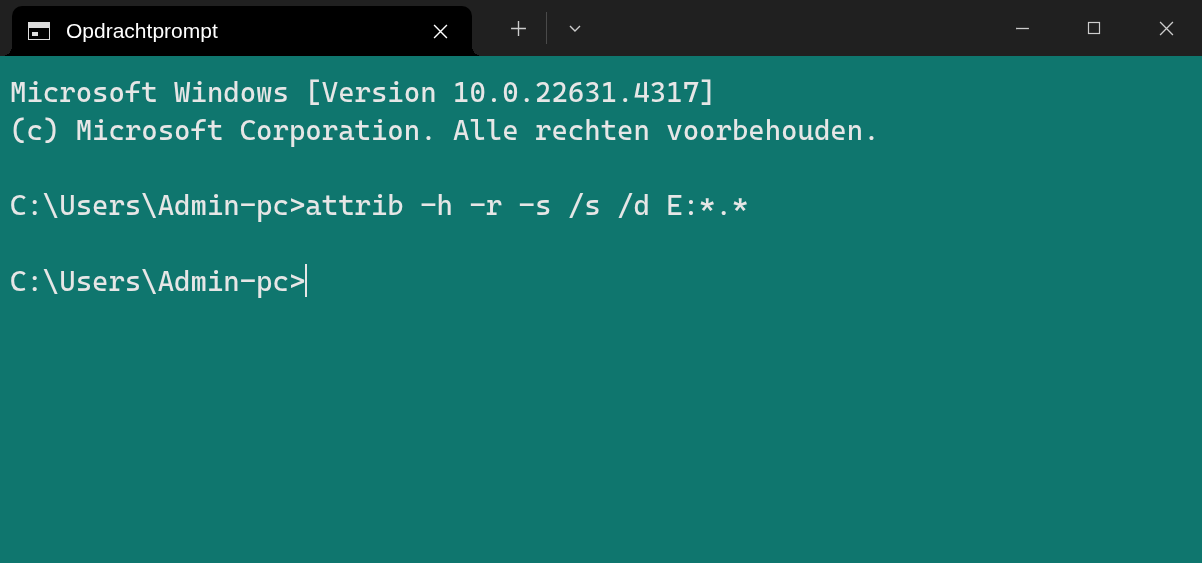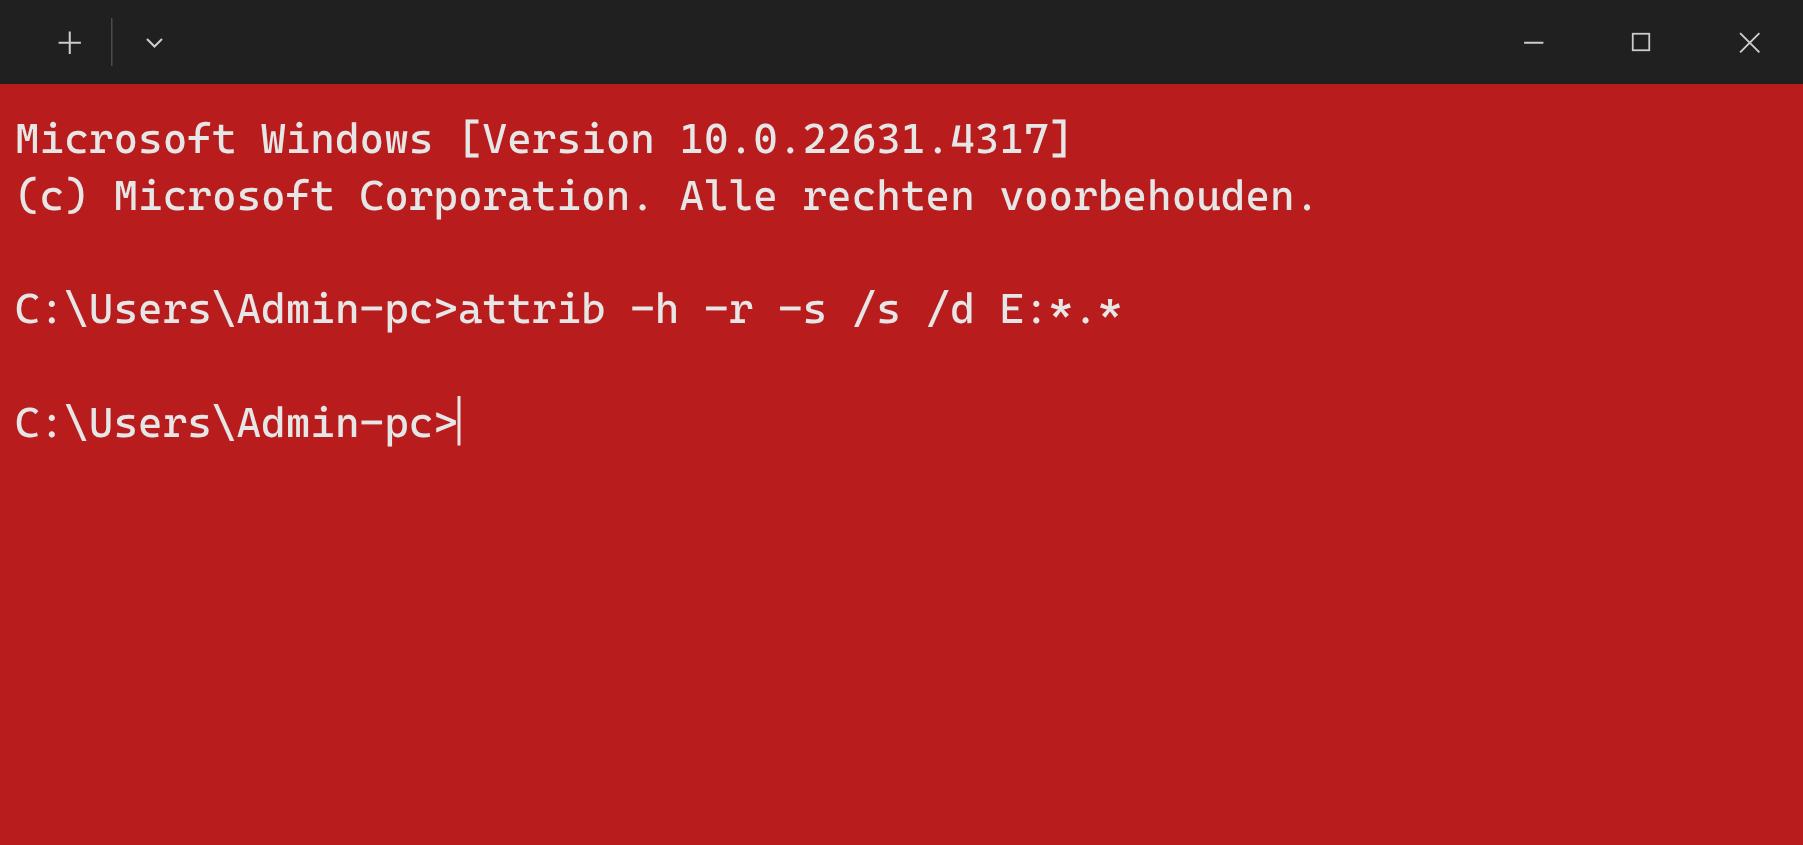--- a/index.html
+++ b/index.html
@@ -108,21 +108,21 @@
   }
   .win-btn {
     width: 72px; height: 56px;
     display: flex;
     align-items: center;
     justify-content: center;
     color: #ccc;
   }
   svg { display:block; }
   .terminal {
-    background: #b91c1c;
+    background: #0f766e;
     color: #e6e6e6;
     font-family: "Cascadia Mono", "Consolas", monospace;
     font-size: 28px;
     line-height: 1.35;
     padding: 18px 10px 10px 10px;
     white-space: pre;
     height: calc(563px - 56px);
   }
   .prompt-line { display:inline; }
   .cursor {
@@ -130,20 +130,29 @@
     width: 2px;
     height: 1.15em;
     background: #e6e6e6;
     vertical-align: -0.2em;
   }
 </style>
 </head>
 <body>
 
 <div class="titlebar">
+  <div class="tab">
+    <span class="tab-icon"></span>
+    <span class="tab-title">Opdrachtprompt</span>
+    <span class="tab-close">
+      <svg width="15" height="15" viewBox="0 0 14 14">
+          <path d="M1 1 L13 13 M13 1 L1 13" stroke="currentColor" stroke-width="1.3" fill="none"></path>
+        </svg>
+    </span>
+  </div>
   <div class="tabstrip-right">
     <div class="tabstrip-btn">
       <svg width="17" height="17" viewBox="0 0 16 16">
           <path d="M8 1 V15 M1 8 H15" stroke="currentColor" stroke-width="1.3" fill="none"></path>
         </svg>
     </div>
     <div class="divider"></div>
     <div class="tabstrip-btn">
       <svg width="16" height="16" viewBox="0 0 16 16">
           <path d="M3 6 L8 11 L13 6" stroke="currentColor" stroke-width="1.4" fill="none"></path>

